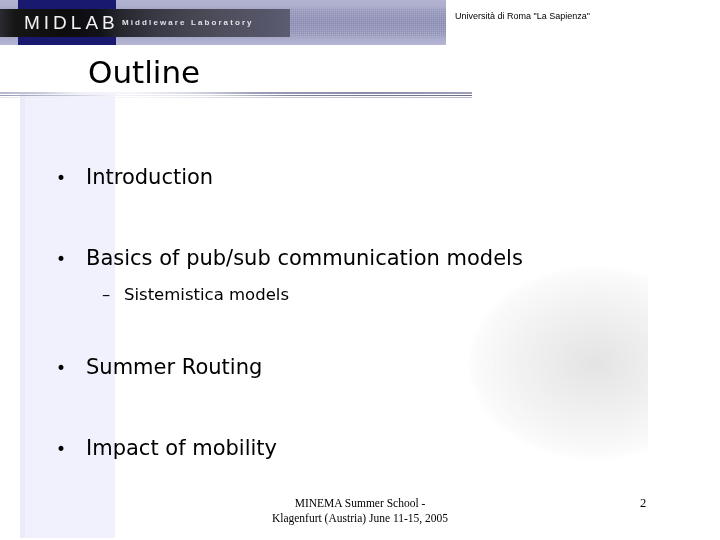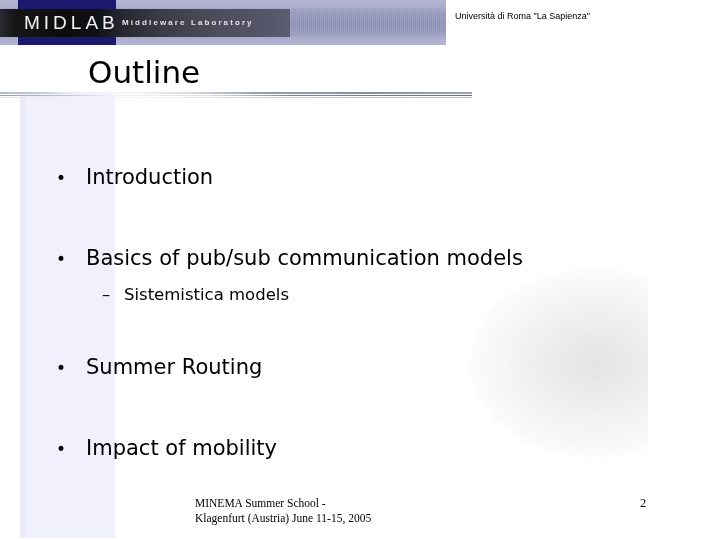--- a/index.html
+++ b/index.html
@@ -236,20 +236,21 @@
   .s2 { left: 102px; top: 314px; }
   .b3 { left: 56px; top: 354px; }
   .b4 { left: 56px; top: 435px; }
 
   
   .footer {
     position: absolute;
     left: 195px;
     top: 496px;
     width: 330px;
+    text-align: center;
     font-family: "Liberation Serif", serif;
     font-size: 11.5px;
     color: #000000;
     line-height: 15px;
   }
   .page-number {
     position: absolute;
     left: 628px;
     top: 496px;
     width: 30px;

